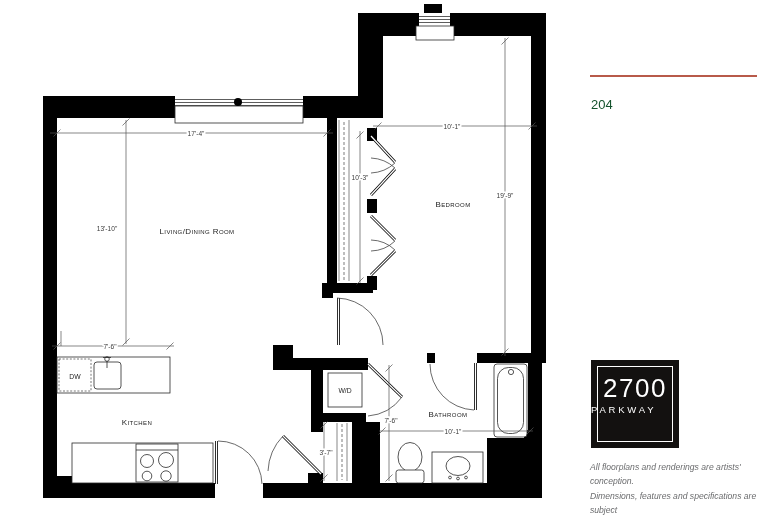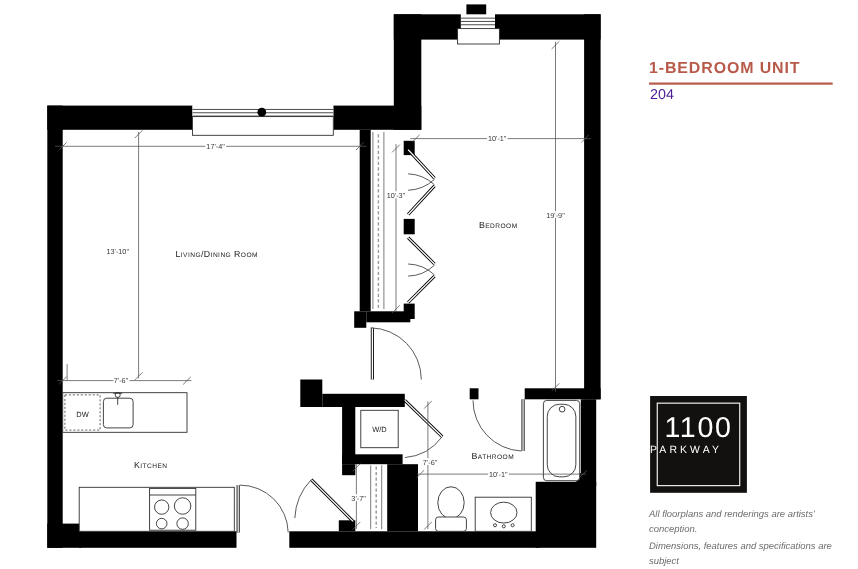--- a/index.html
+++ b/index.html
@@ -17,21 +17,21 @@
   .lbl{font-size:8px;fill:#222;text-anchor:middle;font-variant:small-caps;letter-spacing:0.4px;
        paint-order:stroke;stroke:#fff;stroke-width:2.5px;font-family:"Liberation Sans",sans-serif;}
   .app{font-size:6.8px;fill:#222;text-anchor:middle;font-family:"Liberation Sans",sans-serif;}
   .dline{stroke:#000;stroke-width:2.8;fill:none;}
   .dcore{stroke:#fff;stroke-width:1.2;fill:none;}
   .rod{stroke:#9a9a9a;stroke-width:1.3;stroke-dasharray:3 2;fill:none;}
   .shelf{stroke:#555;stroke-width:0.7;fill:none;}
   .unit-type{position:absolute;left:590px;top:54px;font-size:14.5px;font-weight:bold;
              letter-spacing:0.8px;color:#b85a4a;}
   .rule{position:absolute;left:590px;top:75px;width:167px;height:2px;background:#b85a4a;}
-  .unit-num{position:absolute;left:591px;top:78px;font-size:13px;color:#4c1d95;}
+  .unit-num{position:absolute;left:591px;top:97px;font-size:13px;color:#14532d;}
   .logo{position:absolute;left:591px;top:360px;width:88px;height:88px;background:#131110;}
   .logo-inner{position:absolute;left:6px;top:6px;right:6px;bottom:6px;border:1px solid #fff;}
   .logo-2100{position:absolute;left:0;top:13px;width:100%;text-align:center;color:#fff;
              font-size:26px;font-weight:300;letter-spacing:1.5px;}
   .logo-parkway{position:absolute;left:0;top:44px;width:100%;text-align:left;color:#fff;
              font-size:9.5px;letter-spacing:2.8px;font-weight:300;}
   .disclaimer{position:absolute;left:590px;top:460px;width:192px;font-style:italic;
              font-size:8.6px;line-height:14.3px;color:#6b6c6e;}
 </style>
 </head>
@@ -231,27 +231,26 @@
     <g>
       <text class="lbl" x="197" y="234">Living/Dining Room</text>
       <text class="lbl" x="453" y="207">Bedroom</text>
       <text class="lbl" x="137" y="425">Kitchen</text>
       <text class="lbl" x="448" y="417">Bathroom</text>
       <text class="app" x="345" y="393">W/D</text>
       <text class="app" x="75" y="379">DW</text>
     </g>
   </svg>
 
-  <div class="unit-type">1-BEDROOM UNIT</div>
   <div class="rule"></div>
   <div class="unit-num">204</div>
 
   <div class="logo">
     <div class="logo-inner"></div>
-    <div class="logo-2100">1100</div>
+    <div class="logo-2100">2700</div>
     <div class="logo-parkway">PARKWAY</div>
   </div>
 
   <div class="disclaimer">
     <div>All floorplans and renderings are artists' conception.</div>
     <div>Dimensions, features and specifications are subject</div>
 
   </div>
 </div>
 

